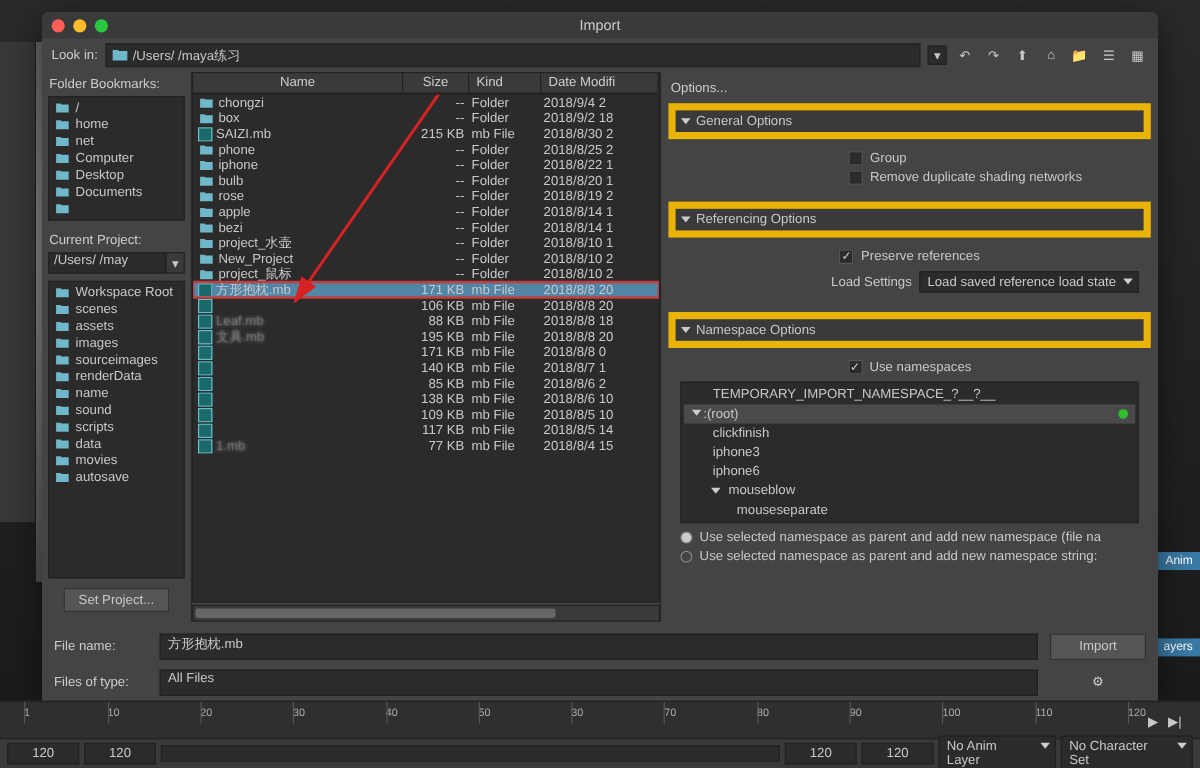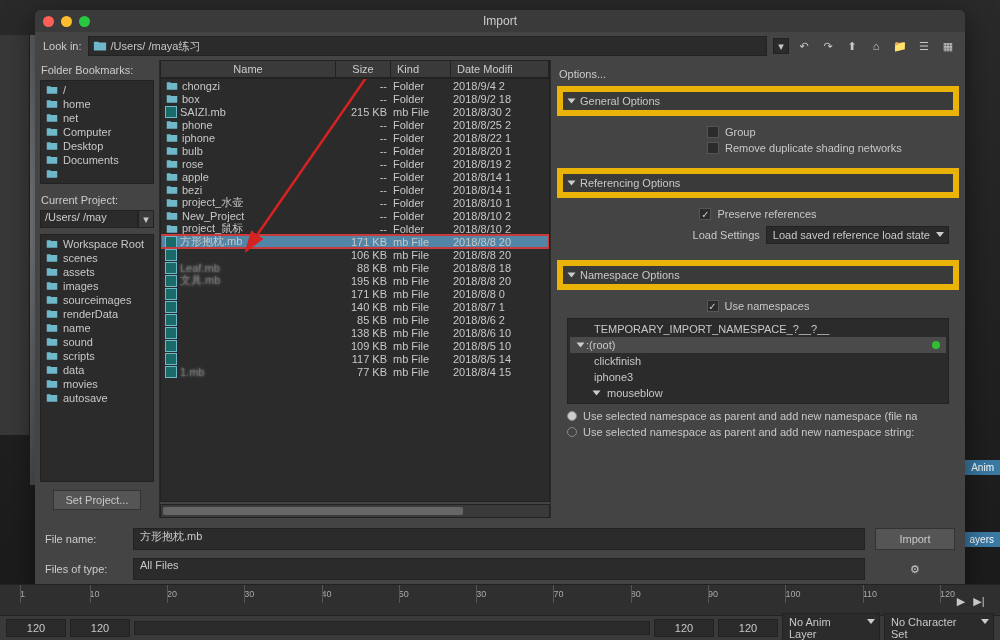--- a/index.html
+++ b/index.html
@@ -622,21 +622,23 @@
             <span>Use namespaces</span>
           </div>
         <div class="ns-tree" id="ns-tree">
           <div class="ns-row" style="padding-left: 24px;">TEMPORARY_IMPORT_NAMESPACE_?__?__</div>
         <div class="ns-row root">
             <span><span class="tri down" style="display:inline-block"></span> <span>:(root)</span></span>
             <span class="ns-dot"></span>
           </div>
             <div class="ns-row" style="padding-left: 24px;">clickfinish</div>
             <div class="ns-row" style="padding-left: 24px;">iphone3</div>
+            <div class="ns-row" style="padding-left: 24px;">iphone6</div>
             <div class="ns-row" style="padding-left: 24px;"><span class="tri down" style="display:inline-block;margin-right:4px"></span>mouseblow</div>
+            <div class="ns-row" style="padding-left: 44px;">mouseseparate</div>
           </div>
         <div class="chk">
             <span class="radio on"></span>
             <span>Use selected namespace as parent and add new namespace (file na</span>
           </div>
         <div class="chk">
             <span class="radio"></span>
             <span>Use selected namespace as parent and add new namespace string:</span>
           </div>
       </div>

